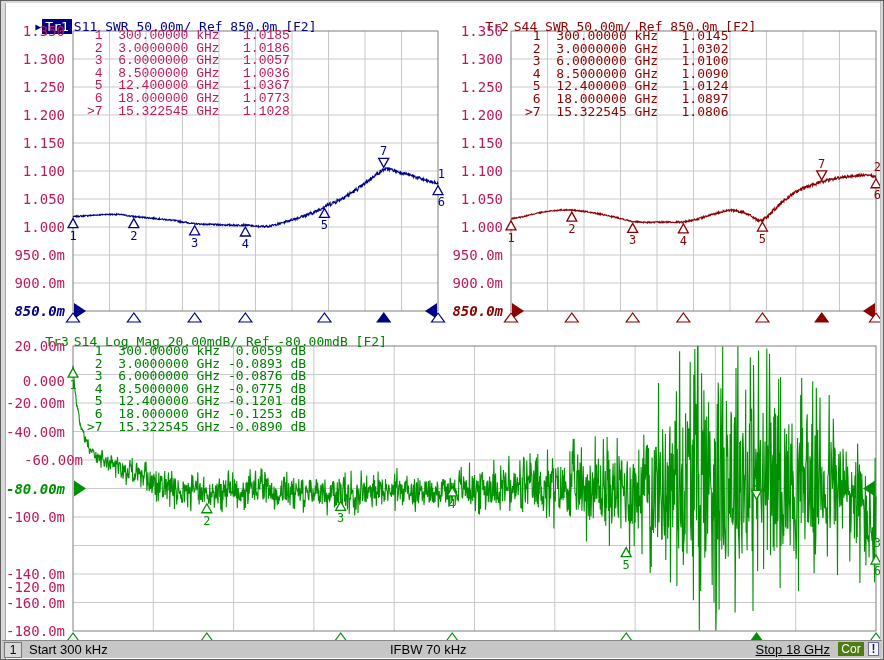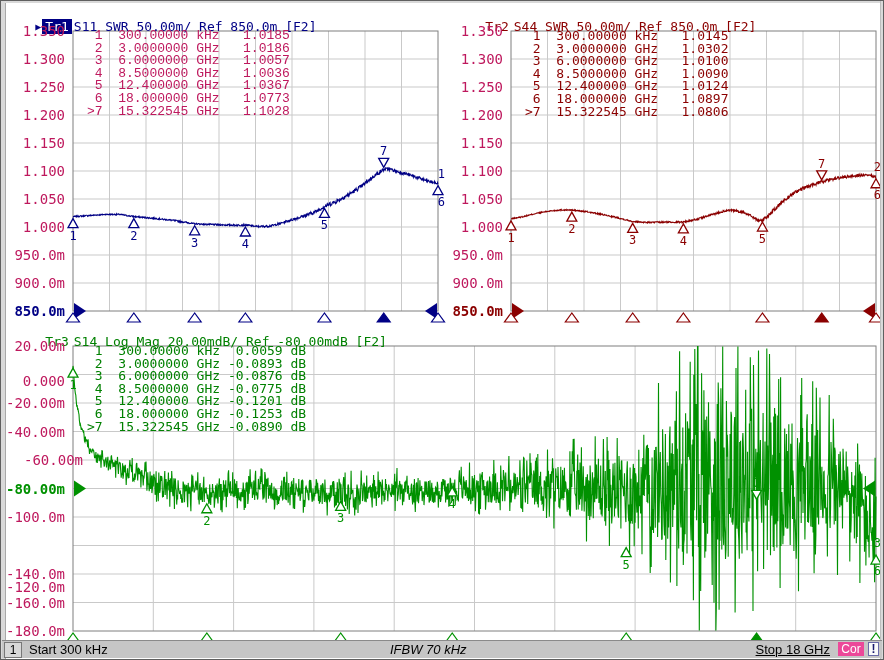--- a/index.html
+++ b/index.html
@@ -6,32 +6,32 @@
   #screen{position:relative;width:884px;height:660px;background:#ffffff;overflow:hidden;
           font-family:"DejaVu Sans Mono",monospace;box-sizing:border-box;border:1px solid #5f5f5f;}
   .frame-strip{position:absolute;background:#d9d9d9;z-index:5;}
   #frame-left{left:0;top:0;bottom:0;width:4px;border-right:1px solid #a8a8a8;}
   #frame-top{left:4px;top:0;right:0;height:2px;}
   #frame-right{right:0;top:0;bottom:0;width:2px;border-left:1px solid #bdbdbd;}
   .chart-header{position:absolute;height:15px;font-size:13px;white-space:pre;z-index:4;}
   .trace-box{display:inline-block;padding:0 3px;margin-right:2px;}
   .hdr-arrow{display:inline-block;font-size:10px;vertical-align:1px;margin-right:1px;}
   .ylabel{position:absolute;width:62px;text-align:right;font-size:14px;color:#be185d;z-index:4;}
-  .ylabel.ref{font-weight:bold;}
+  .ylabel.ref{font-weight:bold;font-style:italic;}
   .mtable{position:absolute;font-size:13px;line-height:12.6px;white-space:pre;z-index:4;}
   #charts-svg{position:absolute;left:0;top:0;z-index:2;}
   #status-bar{position:absolute;left:1px;right:1px;bottom:1px;height:17px;background:#c6c6c6;
               border-top:1px solid #8a8a8a;z-index:6;font-family:"Liberation Sans",sans-serif;
               font-size:13px;color:#000;}
   #channel-box{position:absolute;left:2px;top:1px;width:16px;height:14px;background:#d8d8d8;
                border:1px solid #787878;text-align:center;line-height:14px;font-size:12px;}
   #start-label{position:absolute;left:27px;top:1px;}
-  #ifbw-label{position:absolute;left:388px;top:1px;font-style:italic;}
+  #ifbw-label{position:absolute;left:388px;top:1px;}
   #stop-label{position:absolute;right:52px;top:1px;text-decoration:underline;}
-  #cor-badge{position:absolute;right:18px;top:1px;width:26px;height:14px;background:#ec4899;
+  #cor-badge{position:absolute;right:18px;top:1px;width:26px;height:14px;background:#4d7c0f;
              color:#ffffff;text-align:center;line-height:14px;font-size:12px;}
   #alert-badge{position:absolute;right:3px;top:1px;width:11px;height:14px;background:#fbfbfb;
                border:1px solid #6a6aa8;box-sizing:border-box;color:#1a1a6e;text-align:center;
                line-height:12px;font-size:12px;font-weight:bold;}
 </style>
 </head>
 <body>
 
 <div id="screen">
   <div id="frame-left" class="frame-strip"></div>

